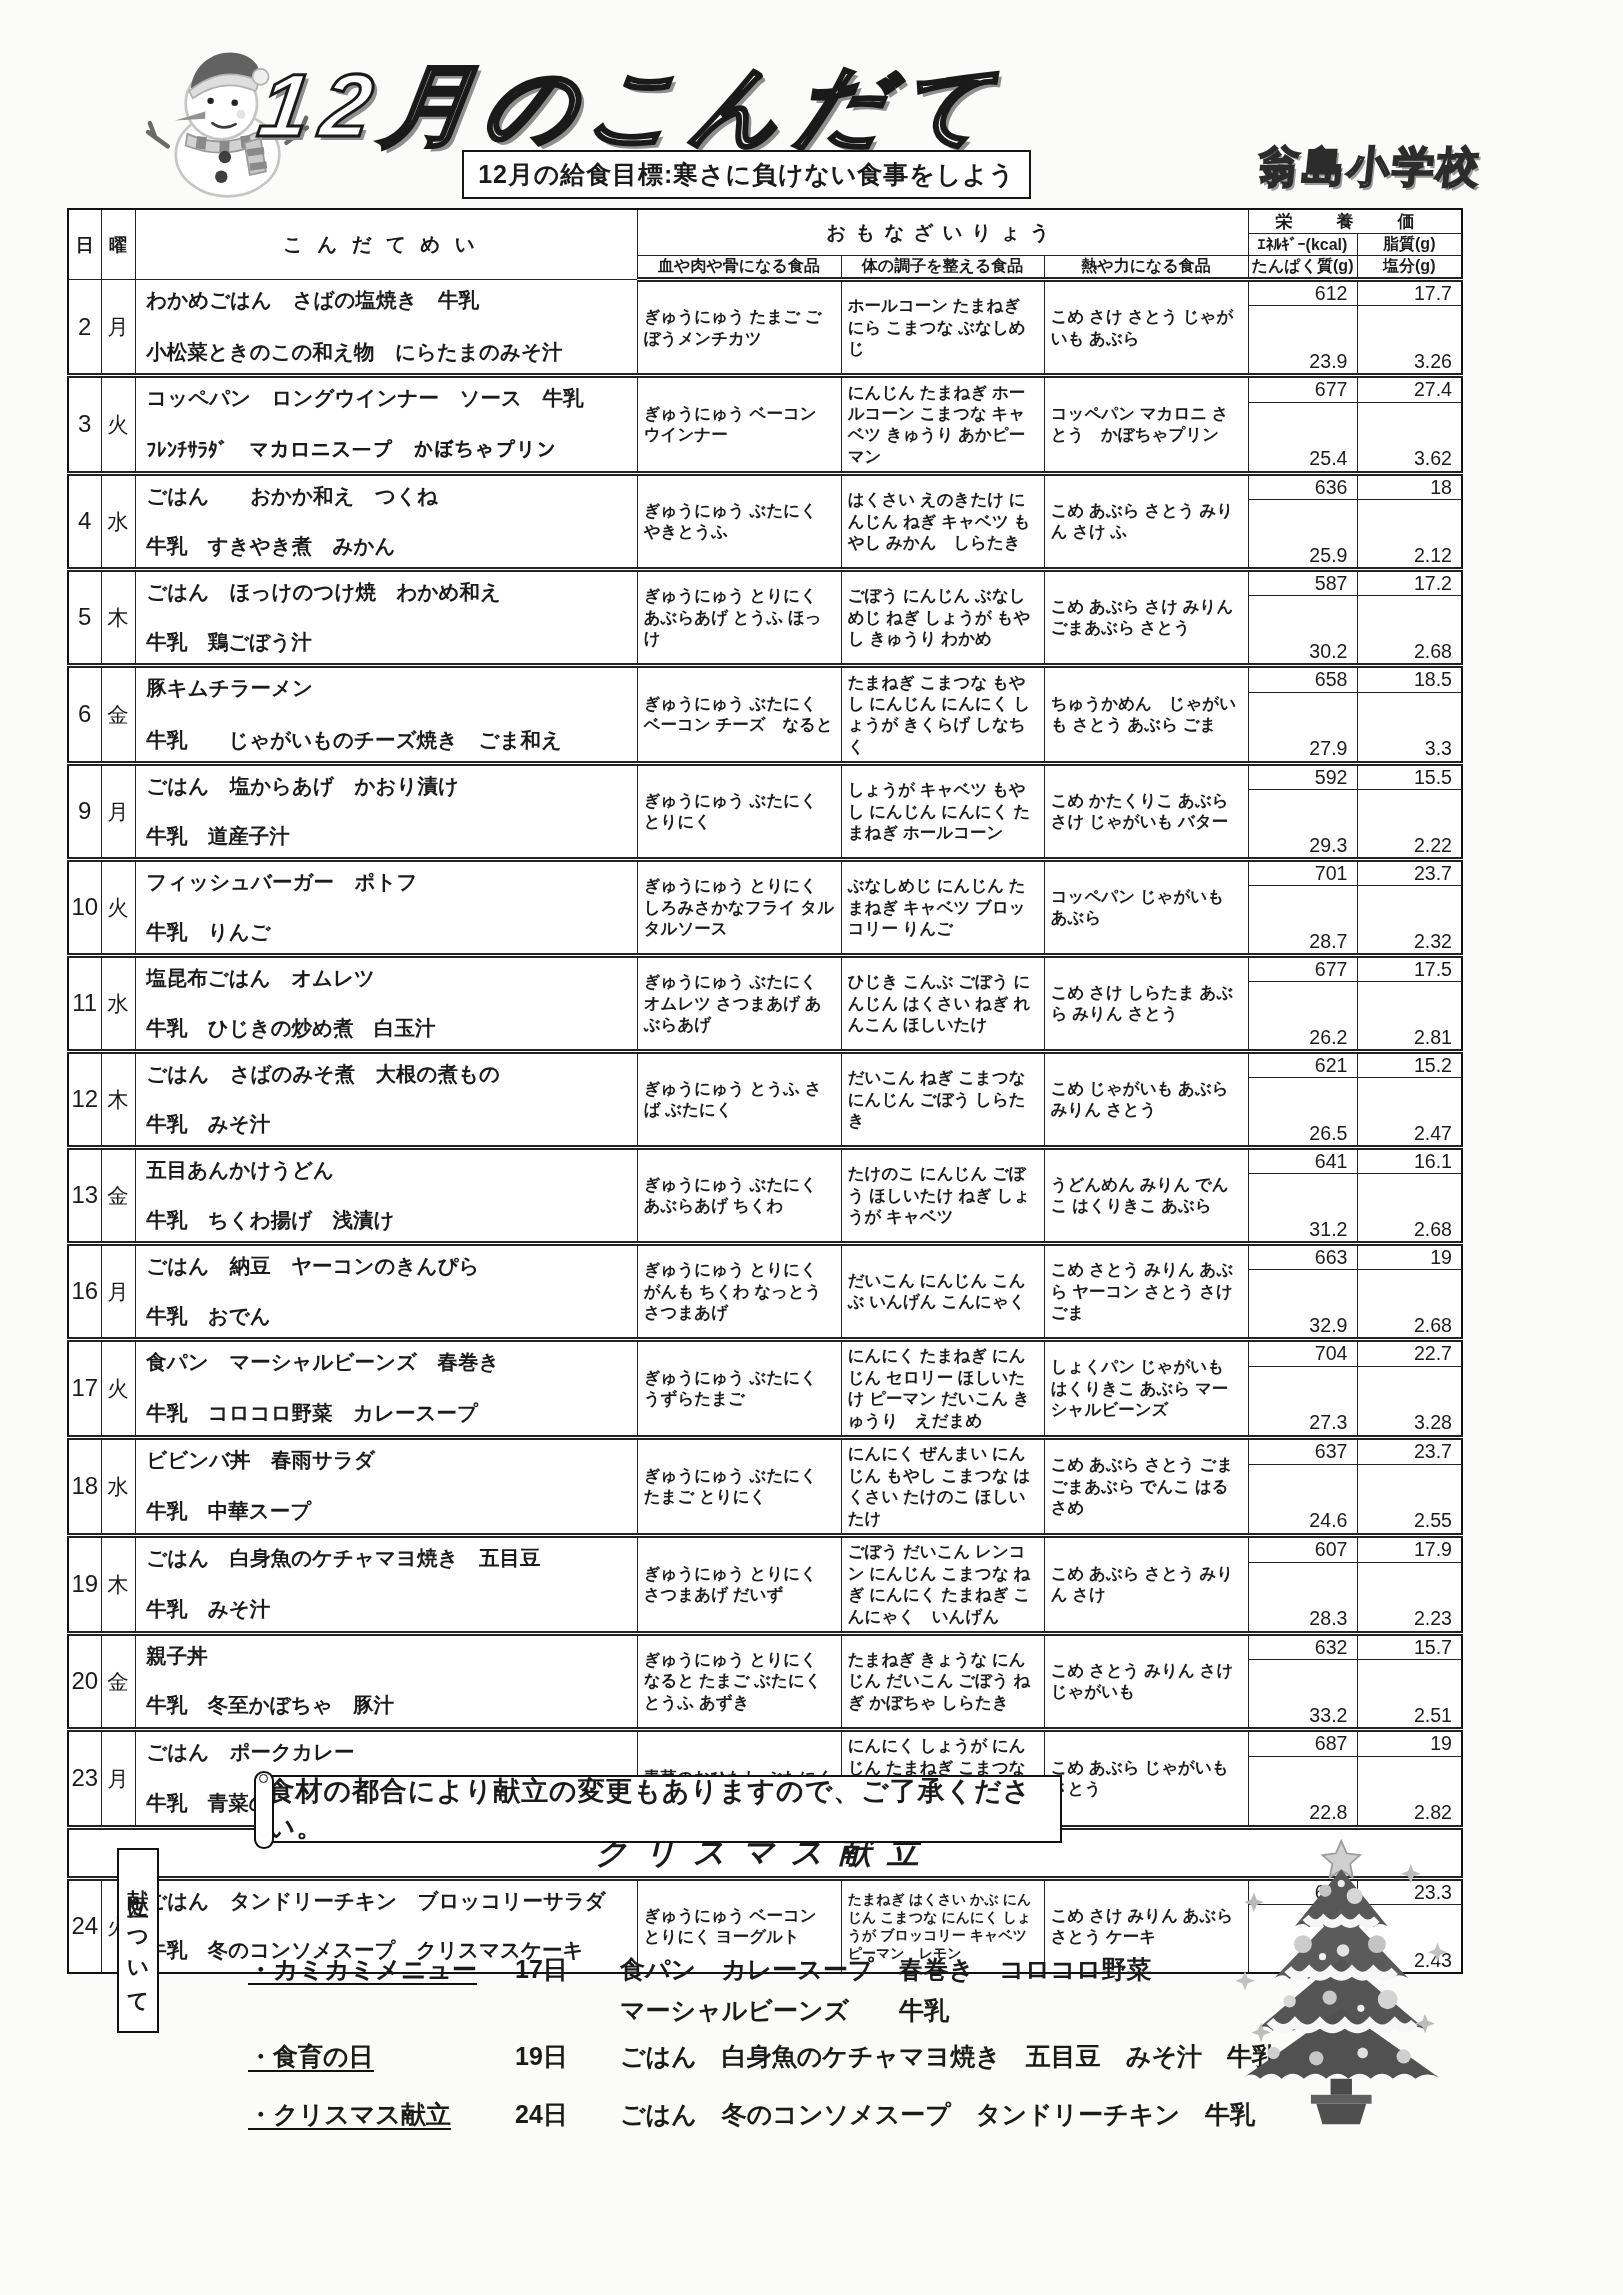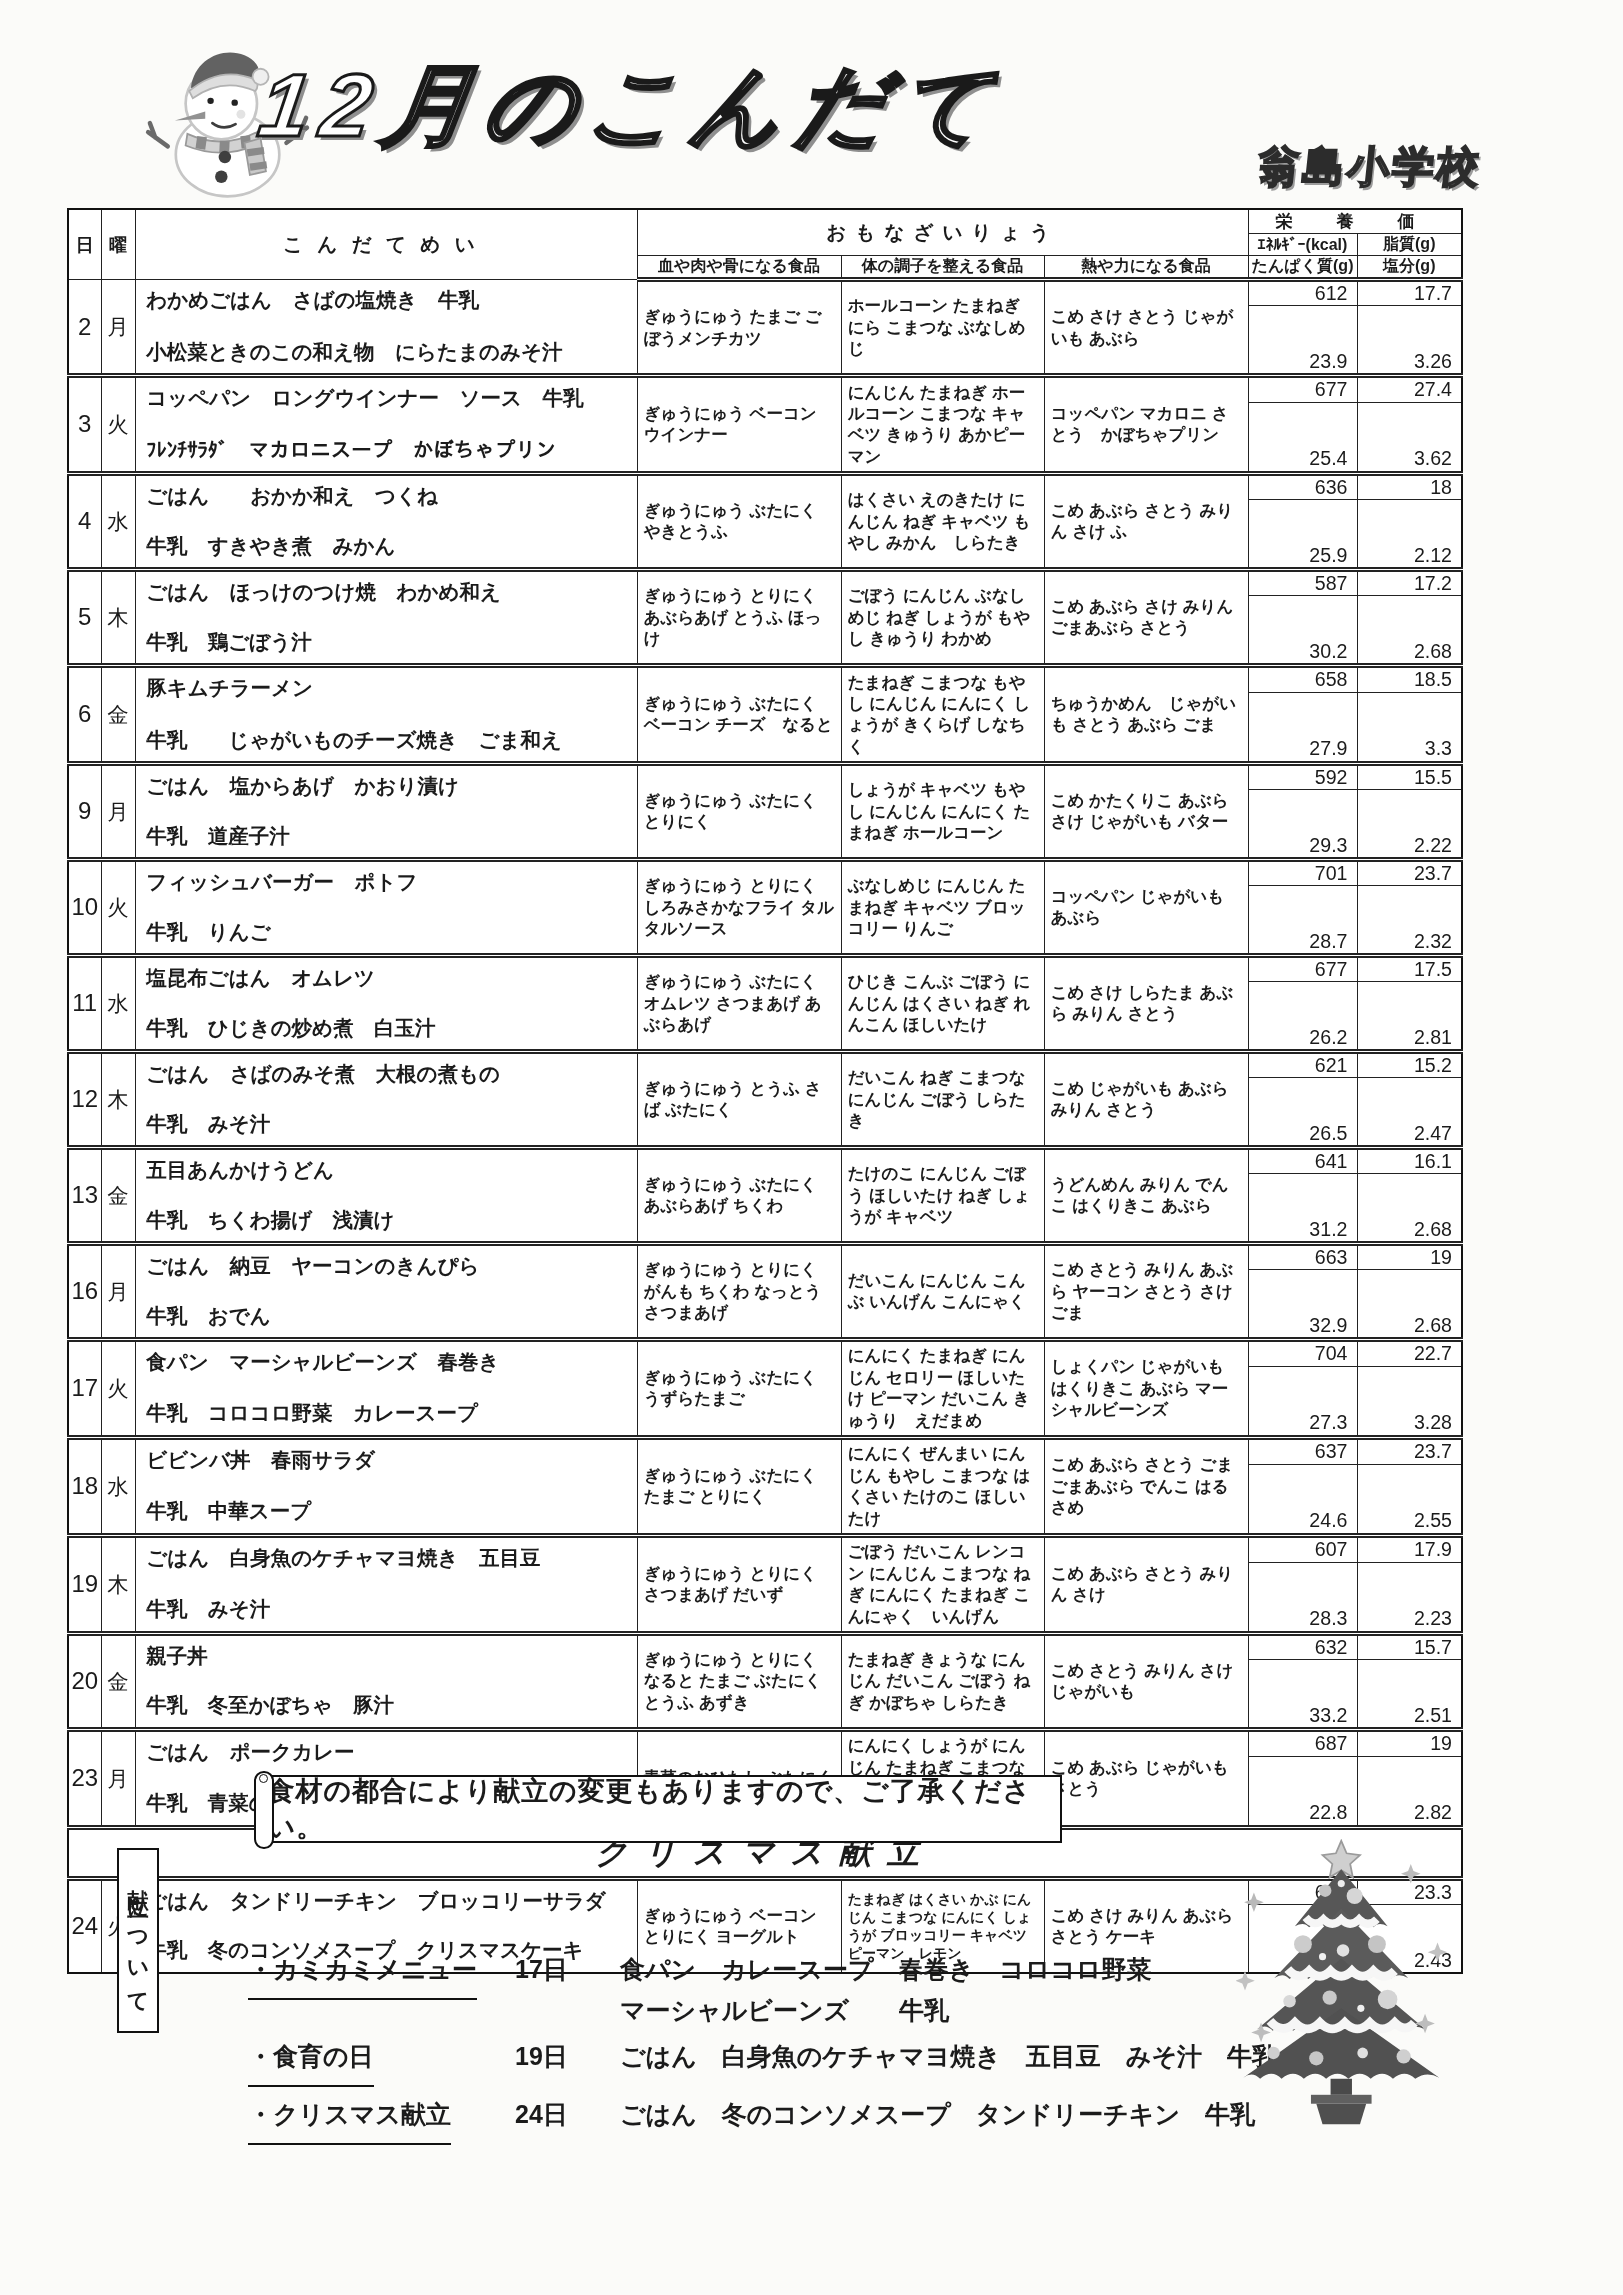--- a/index.html
+++ b/index.html
@@ -57,21 +57,21 @@
   .scroll-roll::before{content:"";position:absolute;left:2.7px;top:1.8px;width:7.1px;height:7.1px;
                border:1.8px solid #111;border-radius:50%;}
   .scroll-body{position:absolute;left:11.6px;top:0;right:0;bottom:0;border:2.7px solid #111;background:#fff;
                display:flex;align-items:center;justify-content:center;font-size:27px;font-weight:bold;
                letter-spacing:0.9px;z-index:1;}
   .notes{position:absolute;left:248px;top:1953px;width:1087px;}
   .note{display:flex;font-size:25px;font-weight:bold;align-items:flex-start;}
   .note.n1{margin-bottom:12.5px;}
   .note.n2{margin-bottom:25px;}
   .note-label-col{width:267px;flex:0 0 267px;}
-  .note-label{border-bottom:2.7px solid #111;padding-bottom:15px;text-align:right;}
+  .note-label{border-bottom:2.7px solid #111;padding-bottom:0;text-align:right;}
   .note-date{flex:0 0 105px;}
   .note-items{flex:1;}
   .note-items .line2{margin-top:8px;}
   .tree{position:absolute;left:1236px;top:1839px;width:223px;height:287px;}
 </style>
 </head>
 <body>
 
 <div class="page" data-name="lunch-menu-page">
 
@@ -98,20 +98,23 @@
         <rect x="119" y="120" width="19" height="8" fill="#8a8a8a" transform="rotate(-8 128 124)"></rect>
         <rect x="122" y="136" width="19" height="8" fill="#8a8a8a" transform="rotate(-8 131 140)"></rect>
         <circle cx="94" cy="130" r="7" fill="#3f3f3f"></circle>
         <circle cx="90" cy="152" r="7" fill="#3f3f3f"></circle>
       </g>
     </svg>
   </div>
 
   <h1 class="title" data-name="page-title">12月のこんだて</h1>
 
+  <div class="goal-box" data-name="goal-box">
+    <span data-name="goal-text">12月の給食目標:寒さに負けない食事をしよう</span>
+  </div>
 
   <div class="school" data-name="school-name">翁島小学校</div>
 
   <table class="menu-table" data-name="menu-table">
     <colgroup>
       <col style="width:33px">
         <col style="width:34px">
         <col style="width:502px">
       <col style="width:204px">
         <col style="width:203px">

